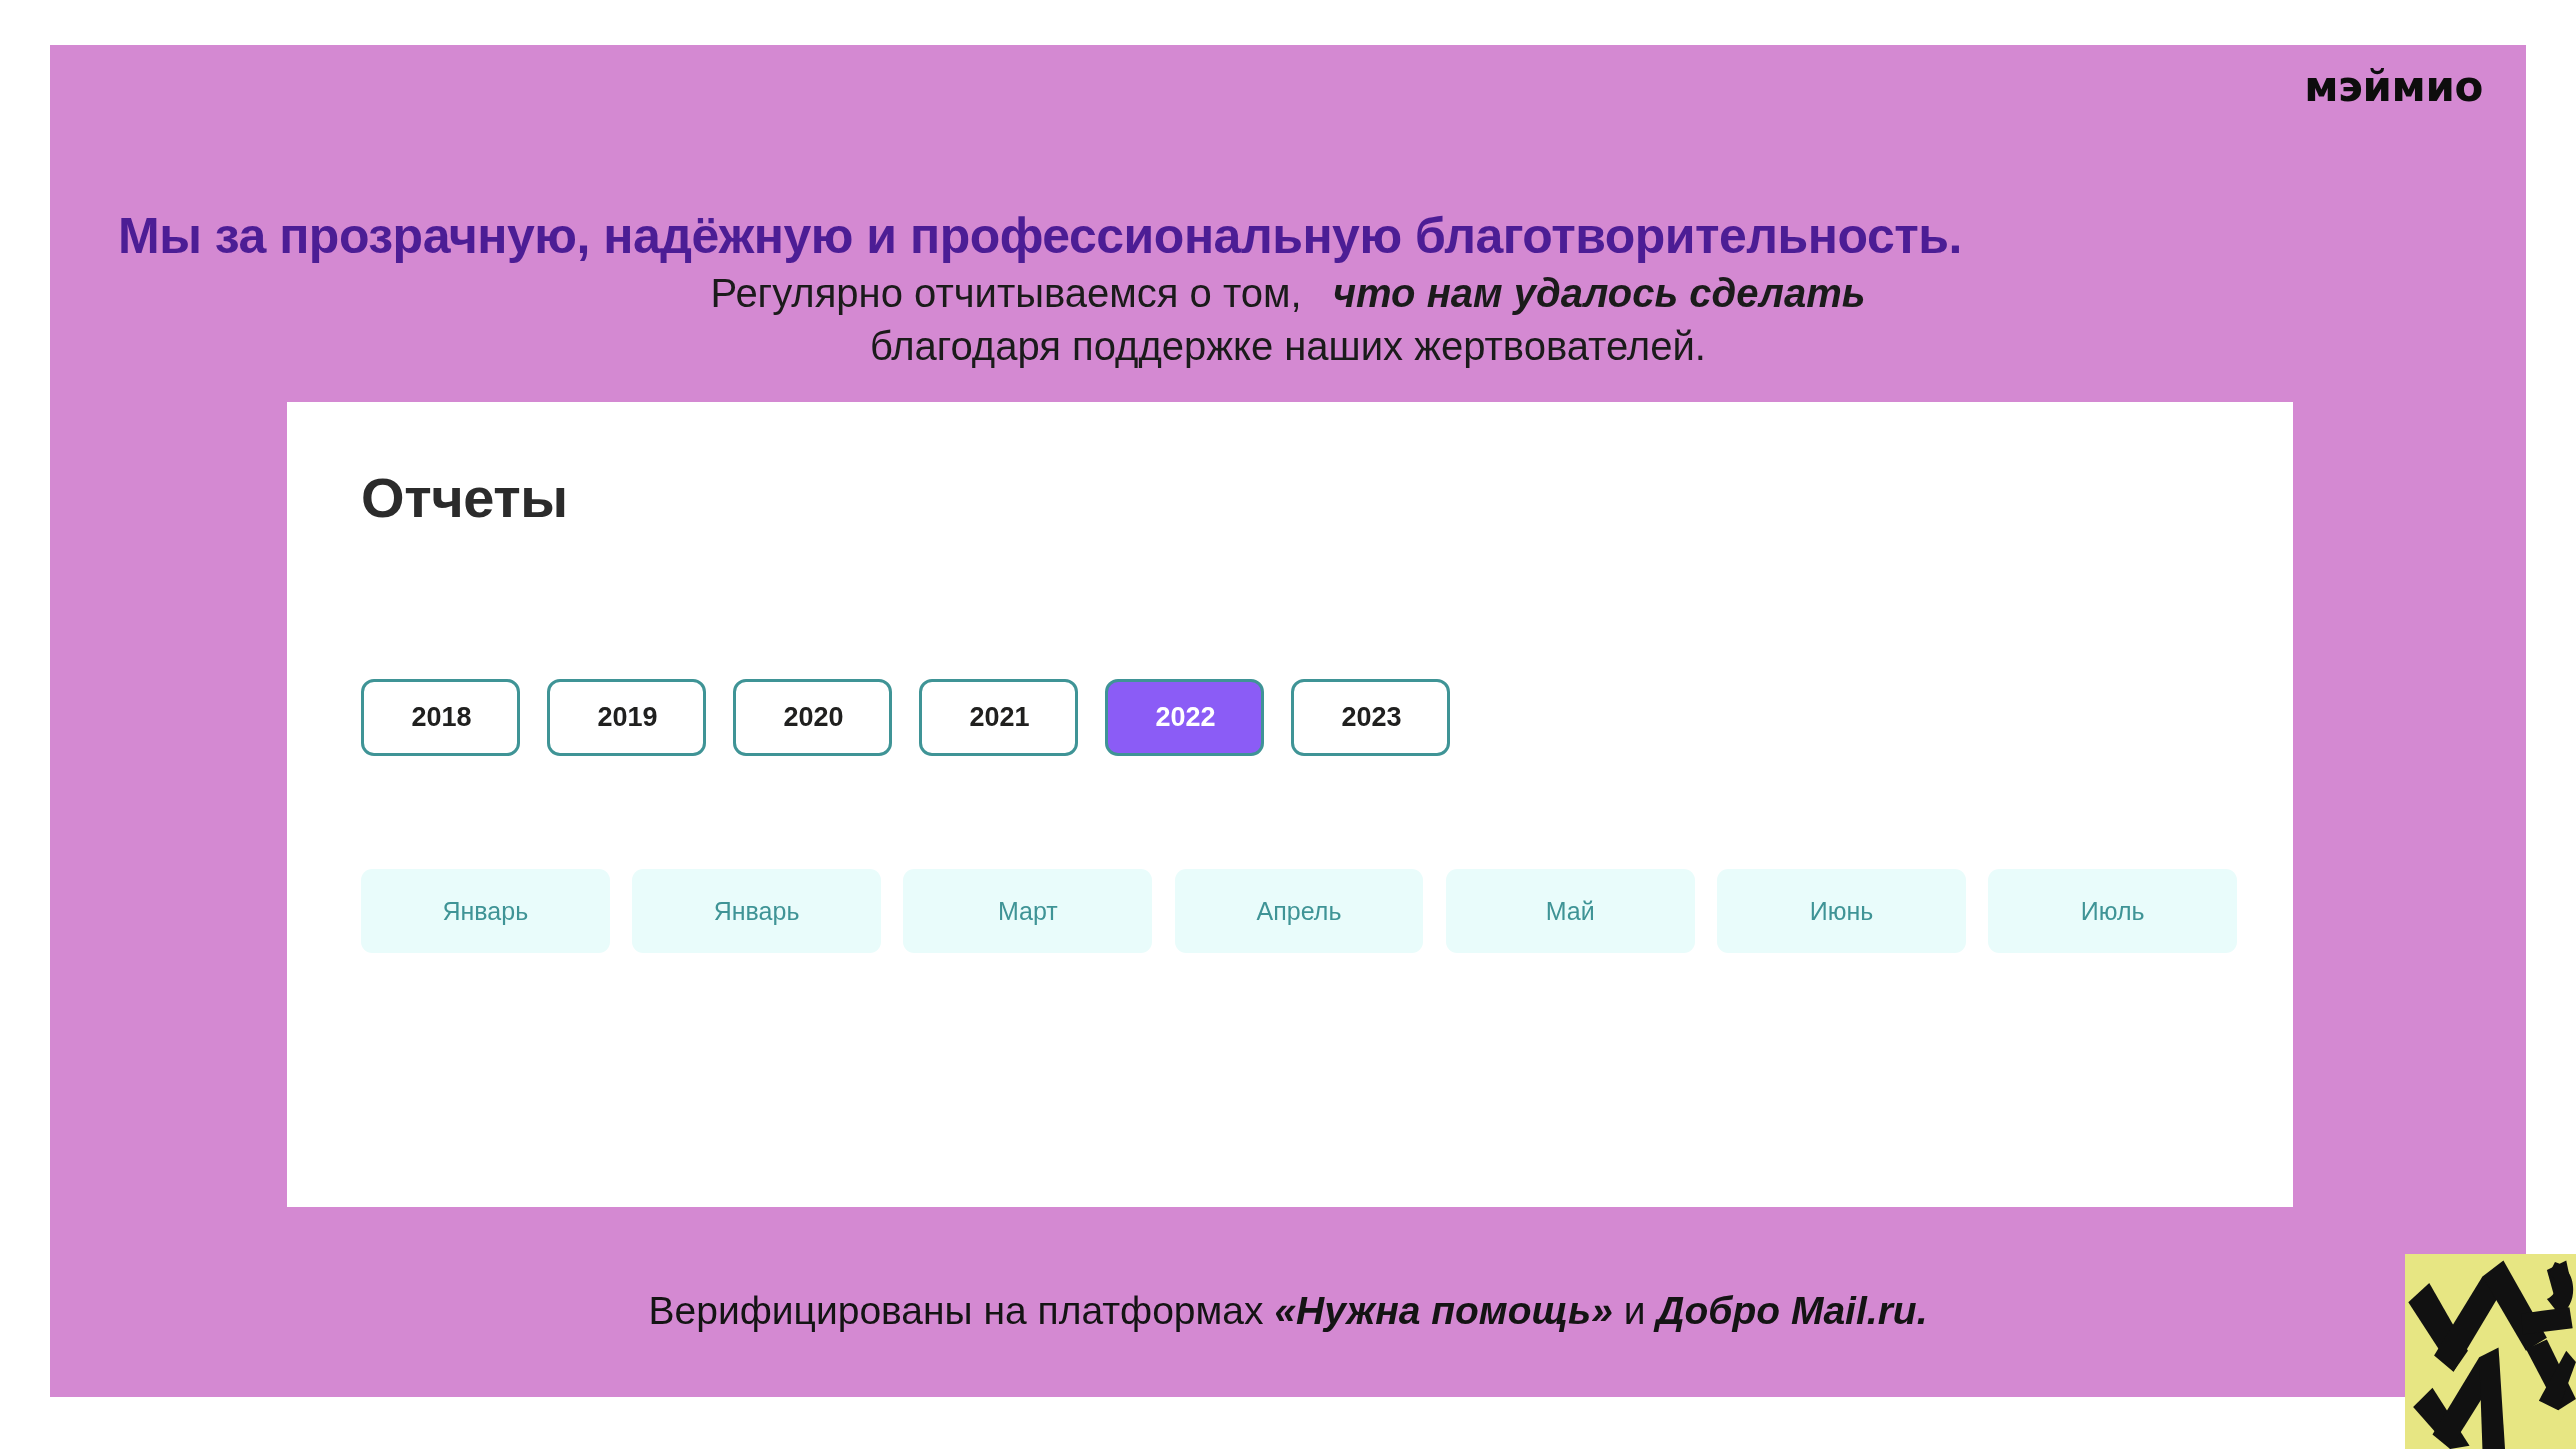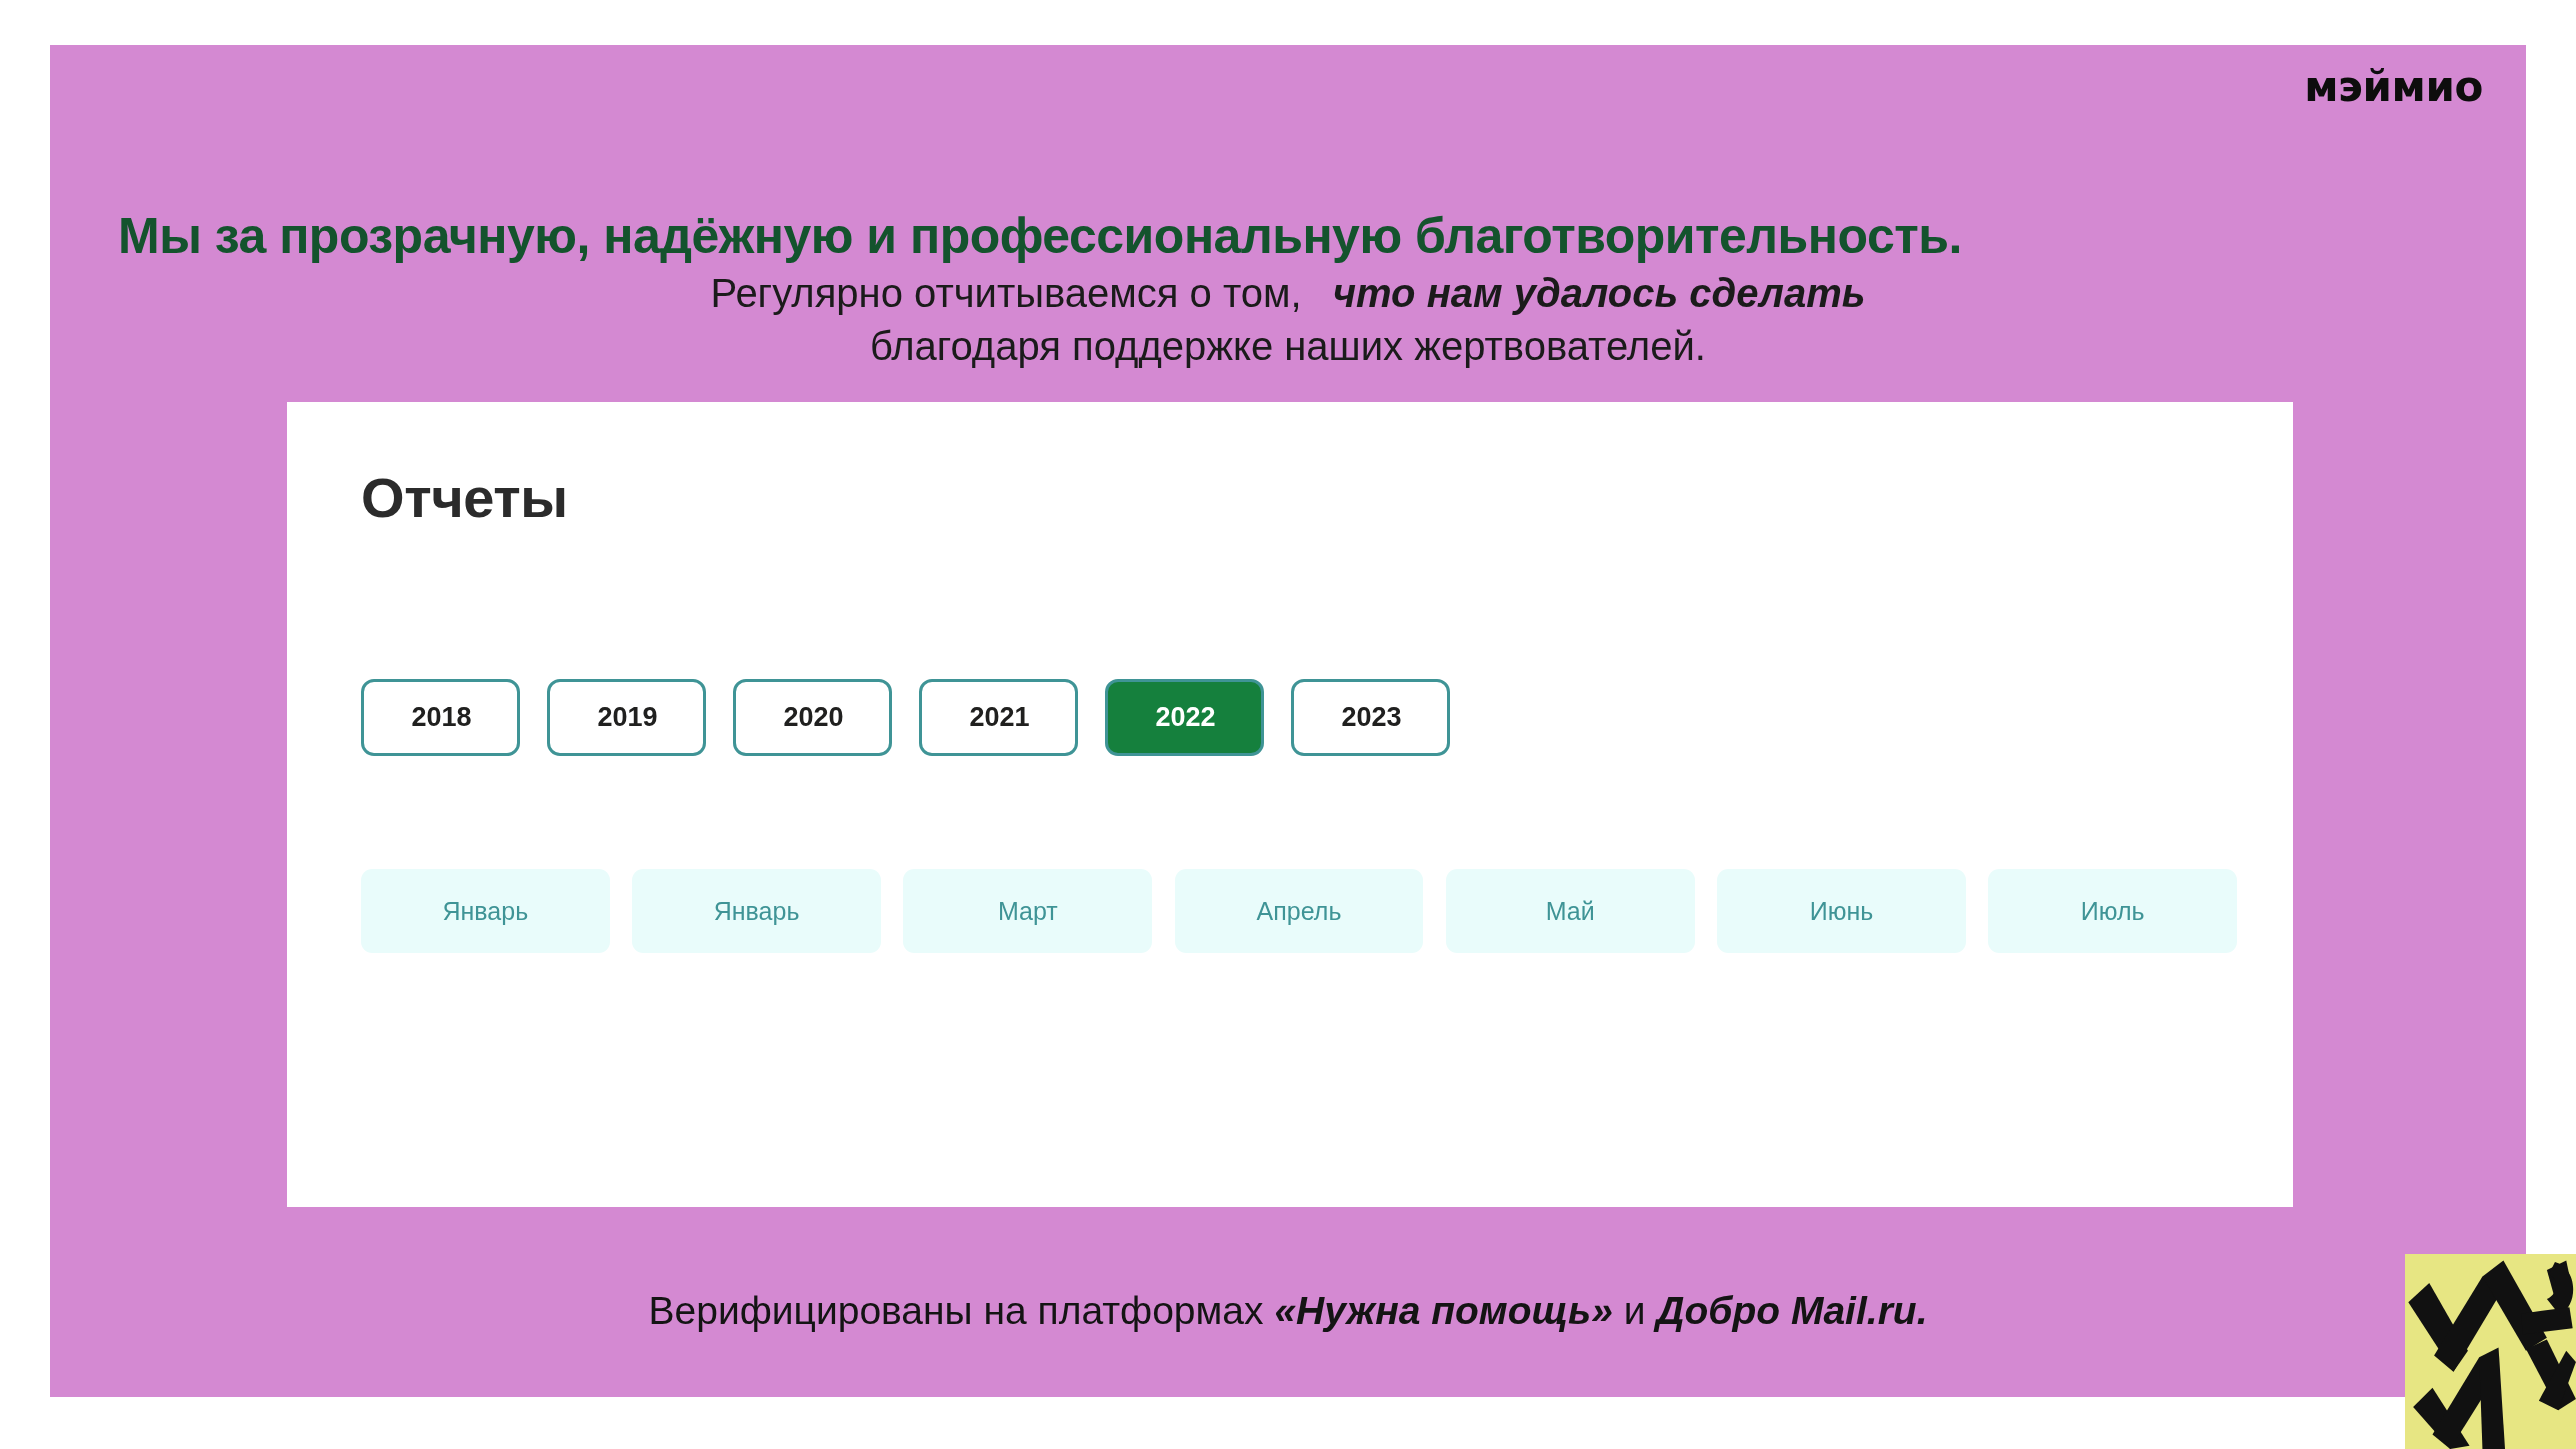--- a/index.html
+++ b/index.html
@@ -40,21 +40,21 @@
   }
 
   
   .headline {
     position: absolute;
     left: 68px;
     top: 129px;
     width: 2351px;
     font-size: 50px;
     font-weight: 700;
-    color: #14532d;
+    color: #4c1d95;
     letter-spacing: -0.5px;
     line-height: 1.12;
   }
   .subhead {
     position: absolute;
     left: 0;
     top: 222px;
     width: 2476px;
     text-align: center;
     font-size: 40px;
@@ -109,21 +109,21 @@
     font-size: 27px;
     font-weight: 700;
     display: flex;
     align-items: center;
     justify-content: center;
     box-sizing: border-box;
     cursor: pointer;
     padding-left: 8px;
   }
   .year-btn.active {
-    background: #15803d;
+    background: #8b5cf6;
     border-color: #3f9496;
     color: #ffffff;
   }
 
   
   .months {
     position: absolute;
     left: 74px;
     top: 467px;
     width: 1876px;

